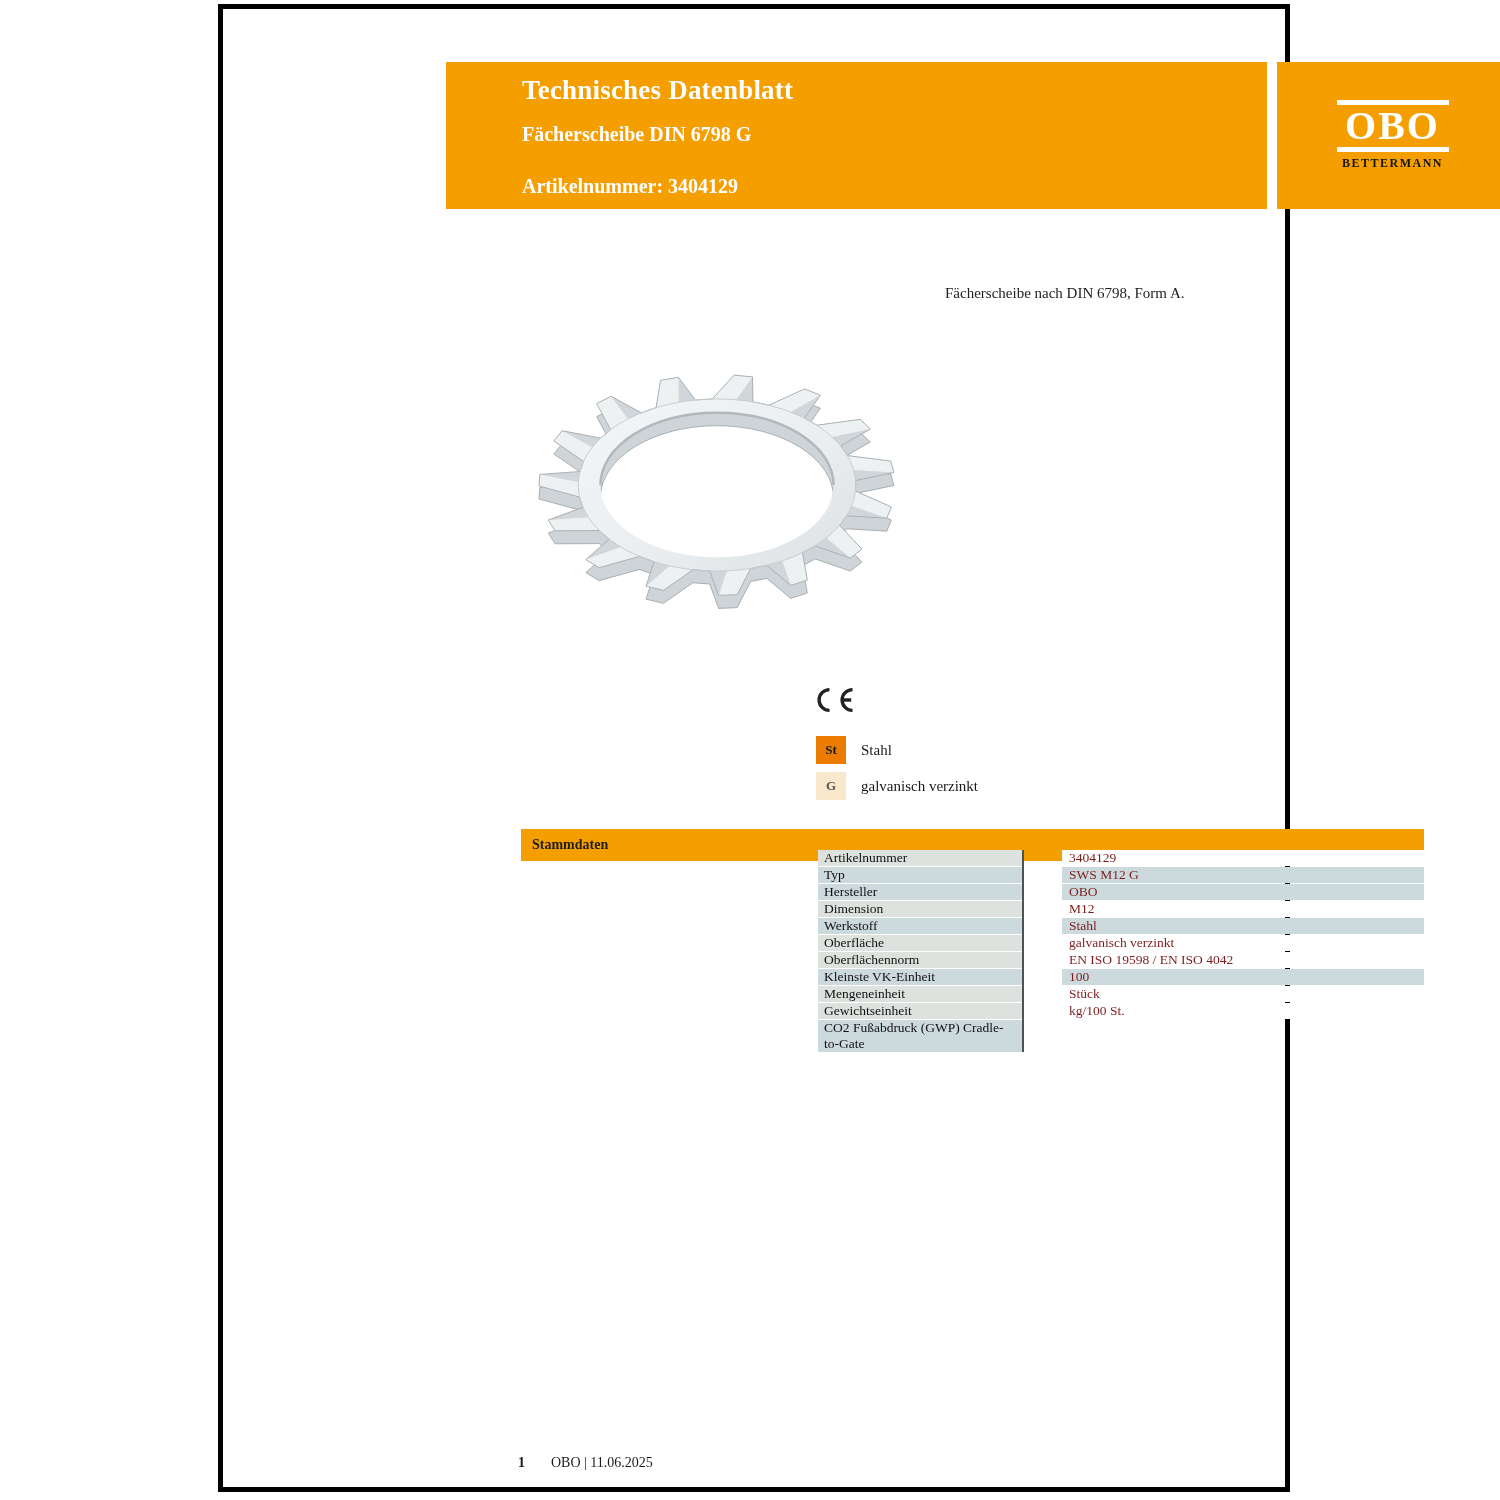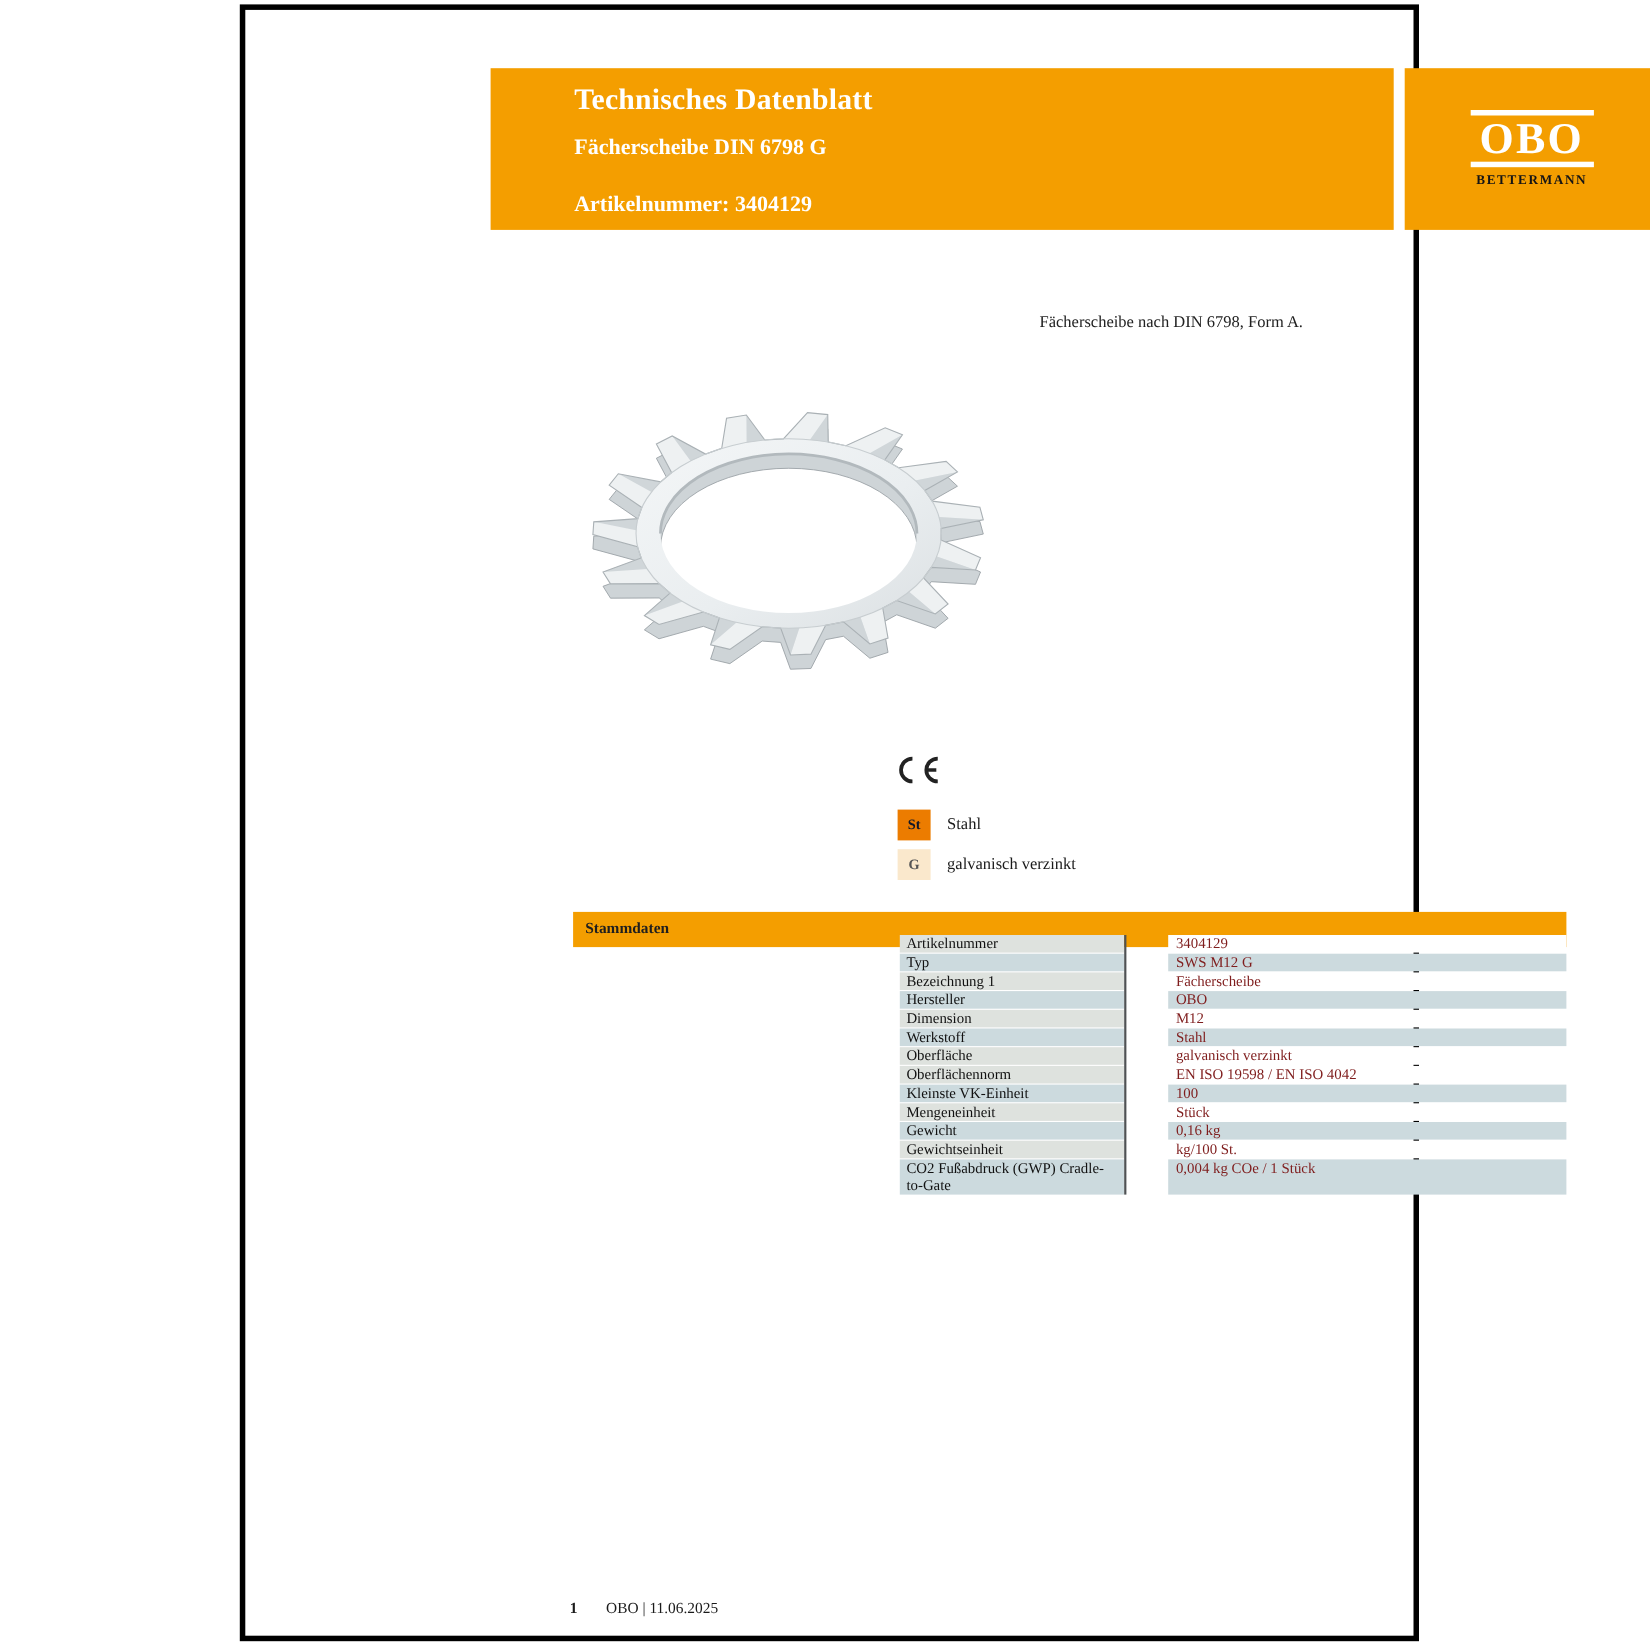--- a/index.html
+++ b/index.html
@@ -135,24 +135,20 @@
         <div class="t-row">
           <div class="t-label">Artikelnummer</div>
           <div class="t-value">3404129</div>
         </div>
 
         <div class="t-row shaded">
           <div class="t-label">Typ</div>
           <div class="t-value">SWS M12 G</div>
         </div>
 
-        <div class="t-row">
-          <div class="t-label">Bezeichnung 1</div>
-          <div class="t-value">Fächerscheibe</div>
-        </div>
 
         <div class="t-row shaded">
           <div class="t-label">Hersteller</div>
           <div class="t-value">OBO</div>
         </div>
 
         <div class="t-row">
           <div class="t-label">Dimension</div>
           <div class="t-value">M12</div>
         </div>
@@ -175,33 +171,28 @@
         <div class="t-row shaded">
           <div class="t-label">Kleinste VK-Einheit</div>
           <div class="t-value">100</div>
         </div>
 
         <div class="t-row">
           <div class="t-label">Mengeneinheit</div>
           <div class="t-value">Stück</div>
         </div>
 
-        <div class="t-row shaded">
-          <div class="t-label">Gewicht</div>
-          <div class="t-value">0,16 kg</div>
-        </div>
 
         <div class="t-row">
           <div class="t-label">Gewichtseinheit</div>
           <div class="t-value">kg/100 St.</div>
         </div>
 
         <div class="t-row shaded">
           <div class="t-label">CO2 Fußabdruck (GWP) Cradle-to-Gate</div>
-          <div class="t-value">0,004 kg COe / 1 Stück</div>
         </div>
 
       <div class="col-divider"></div>
     </div>
 
     <div class="footer">
       <span class="pagenum">1</span>
       <span class="ftext">OBO | 11.06.2025</span>
     </div>
 

